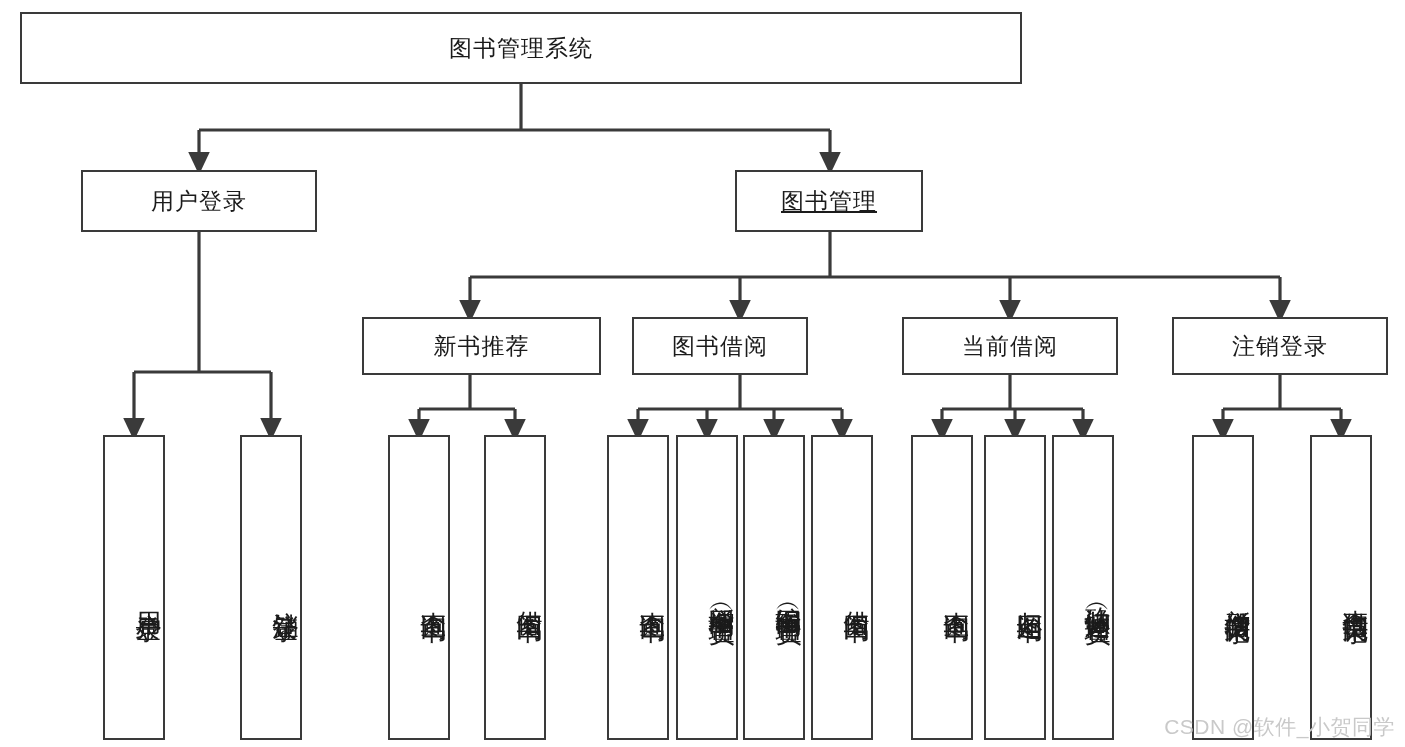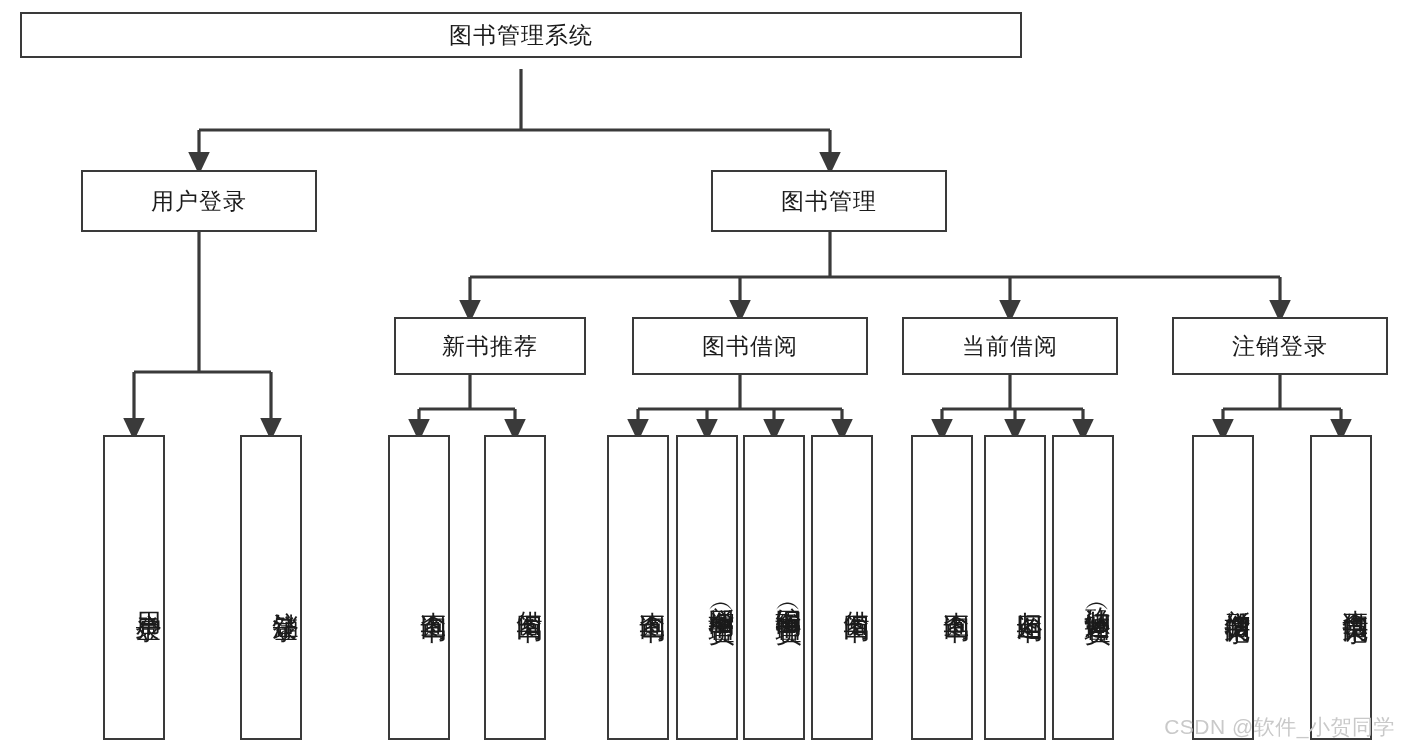--- a/index.html
+++ b/index.html
@@ -65,35 +65,35 @@
       <path d="M1015,409 L1015,429" marker-end="url(#arr)"></path>
       <path d="M1083,409 L1083,429" marker-end="url(#arr)"></path>
 
       <path d="M1280,375 L1280,409"></path>
       <path d="M1223,409 L1341,409"></path>
       <path d="M1223,409 L1223,429" marker-end="url(#arr)"></path>
       <path d="M1341,409 L1341,429" marker-end="url(#arr)"></path>
     </g>
   </svg>
 
-  <div class="node h" style="left:20px;top:12px;width:1002px;height:46px;text-align:right;">
+  <div class="node h" style="left:20px;top:12px;width:1002px;height:72px;text-align:right;">
     <span>图书管理系统</span>
   </div>
 
   <div class="node h" style="left:81px;top:170px;width:236px;height:62px;">
     <span>用户登录</span>
   </div>
-  <div class="node h" style="left:711px;top:170px;width:236px;height:62px;">
+  <div class="node h" style="left:735px;top:170px;width:188px;height:62px;text-decoration:underline;">
     <span>图书管理</span>
   </div>
 
-  <div class="node h" style="left:362px;top:317px;width:192px;height:58px;margin-left:32px;">
+  <div class="node h" style="left:362px;top:317px;width:239px;height:58px;">
     <span>新书推荐</span>
   </div>
-  <div class="node h" style="left:632px;top:317px;width:236px;height:58px;">
+  <div class="node h" style="left:632px;top:317px;width:176px;height:58px;">
     <span>图书借阅</span>
   </div>
   <div class="node h" style="left:902px;top:317px;width:216px;height:58px;font-family:Liberation Mono, monospace;">
     <span>当前借阅</span>
   </div>
   <div class="node h" style="left:1172px;top:317px;width:216px;height:58px;">
     <span>注销登录</span>
   </div>
 
   <div class="node v" style="left:103px;top:435px;width:62px;height:305px;">

